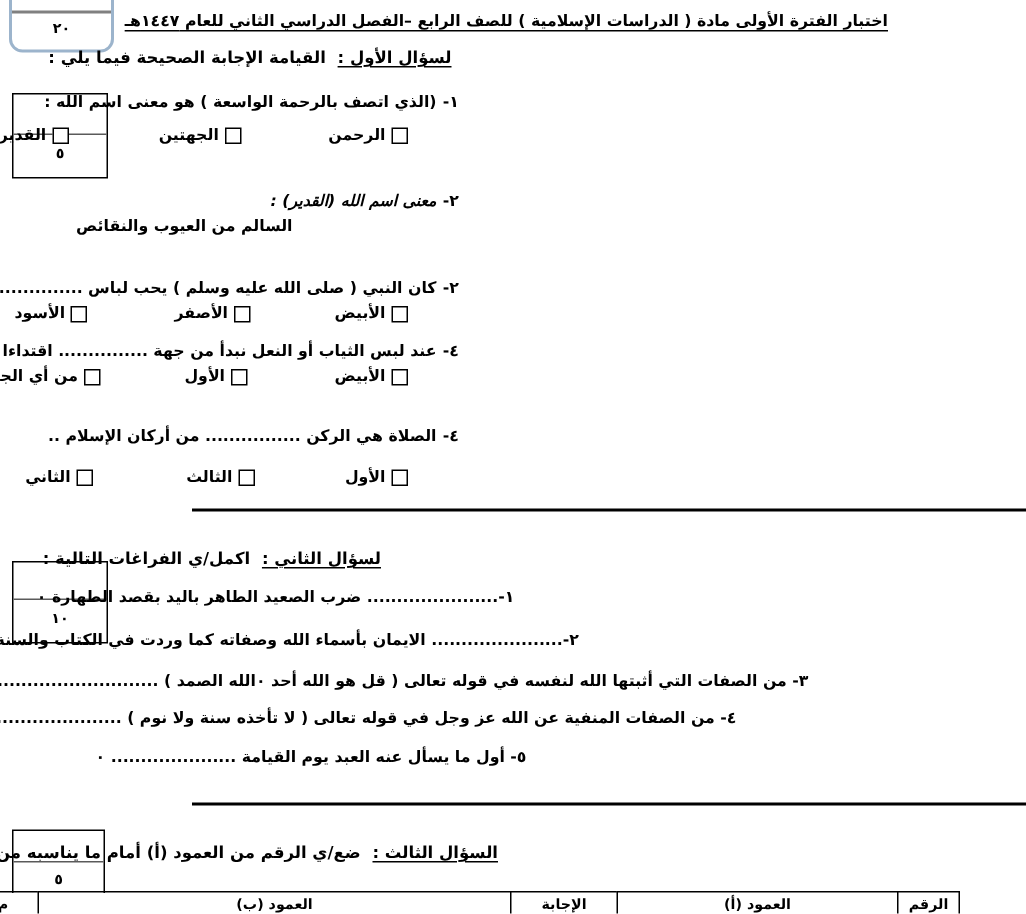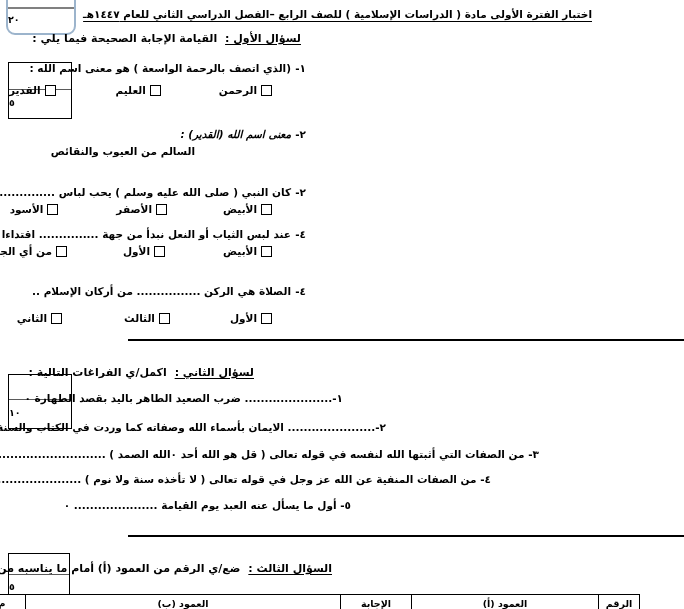--- a/index.html
+++ b/index.html
@@ -26,21 +26,21 @@
   }
   .score-box .divider {
     position: absolute;
     left: 0; right: 0;
     height: 1.4px;
     background: #5a5a5a;
   }
   .score-box .val {
     position: absolute;
     left: 0; right: 0;
-    text-align: left;
+    text-align: center;
     font-size: 9.5px;
     font-weight: bold;
     letter-spacing: .5px;
   }
 
   
   #box-q1-top {
     top: -14px;
     right: 608px;
     width: 70px;
@@ -193,21 +193,21 @@
 <div class="t" style="top:62px; right:378px;">١-</div>
 <div class="t" style="top:62px; right:393px;">(الذي اتصف بالرحمة الواسعة ) هو معنى اسم الله :</div>
 <div class="opt-row" style="top:84px; right:412px;">
   <span class="opt box-right">
     <span class="cbox"></span>
     <span>الرحمن</span>
   </span>
   <span style="width:58px;"></span>
   <span class="opt box-right">
     <span class="cbox"></span>
-    <span>العليم</span>
+    <span>الجهتين</span>
   </span>
   <span style="width:60px;"></span>
   <span class="opt box-right">
     <span class="cbox"></span>
     <span>القدير</span>
   </span>
 </div>
 
 <div class="t" style="top:128px; right:378px;">٢-</div>
 <div class="t" style="top:128px; right:393px;font-style:italic;">معنى اسم الله (القدير) :</div>

